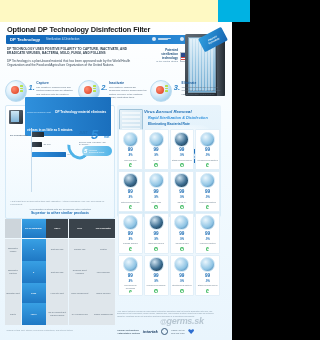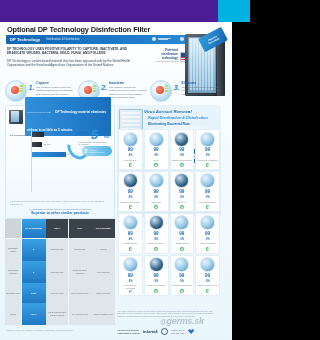--- a/index.html
+++ b/index.html
@@ -1,17 +1,17 @@
 <!DOCTYPE html>
 <html><head>
 <meta charset="utf-8">
 <style>
   html,body{margin:0;padding:0;background:#000;}
   body{width:250px;height:340px;overflow:hidden;font-family:"Liberation Sans",sans-serif;}
-  .page{position:relative;width:250px;height:340px;background:#4c1d95;}
+  .page{position:relative;width:250px;height:340px;background:#fef9c3;}
 
   
   .cyan-tab{position:absolute;right:0;top:0;width:32px;height:22px;background:#00b2e3;}
 
   
   .sheet{position:absolute;left:0;top:22px;width:232px;height:318px;
     background:linear-gradient(180deg,#ffffff 0%,#f4fbff 40%,#e9f5fd 100%);
     overflow:hidden;}
 
   .right-black{position:absolute;right:0;top:22px;width:18px;height:318px;background:#000;}

